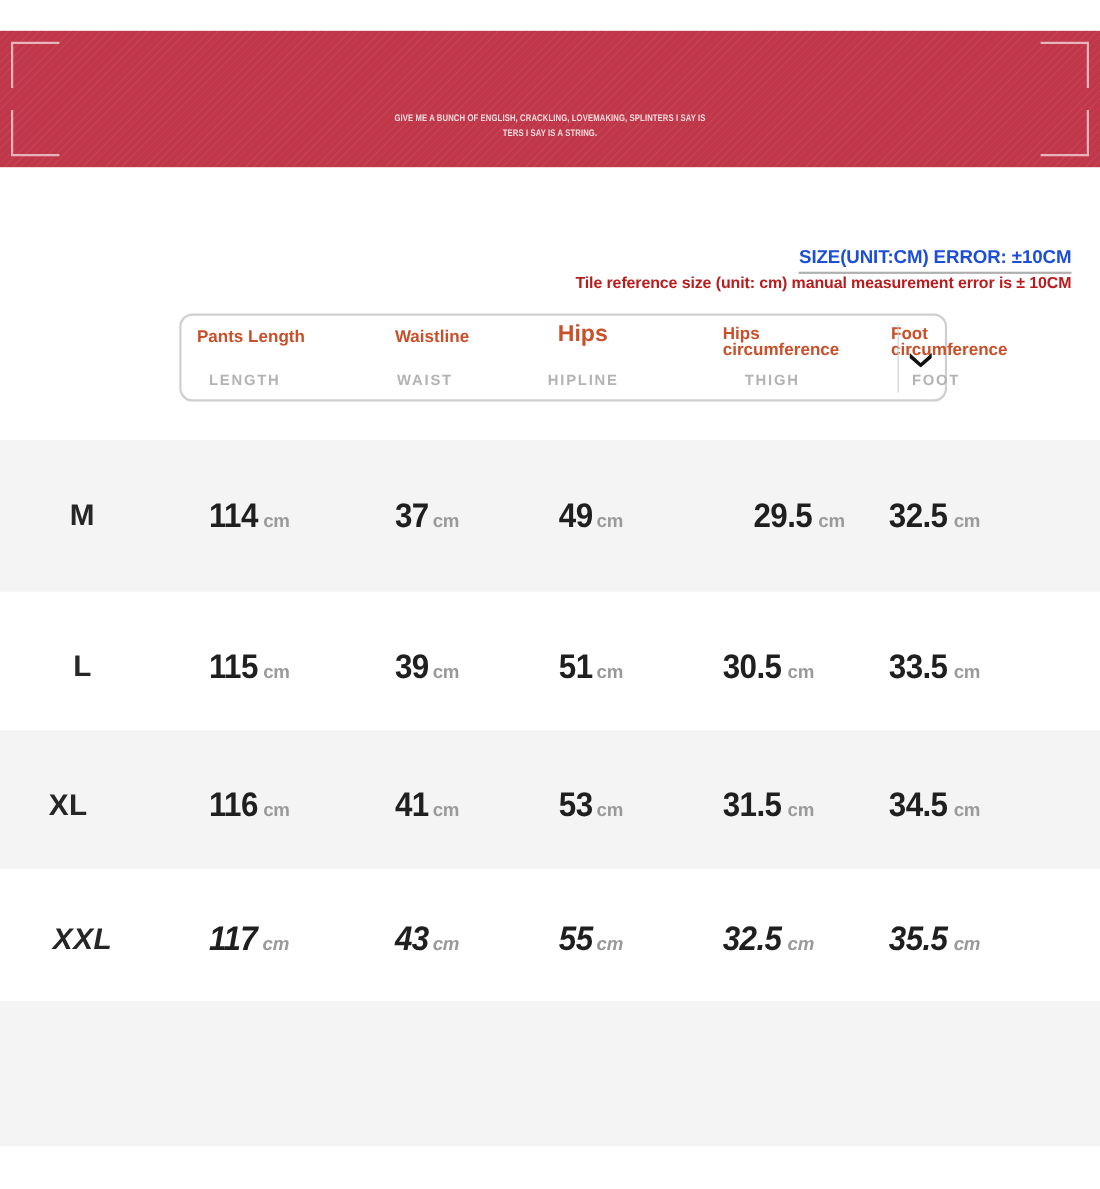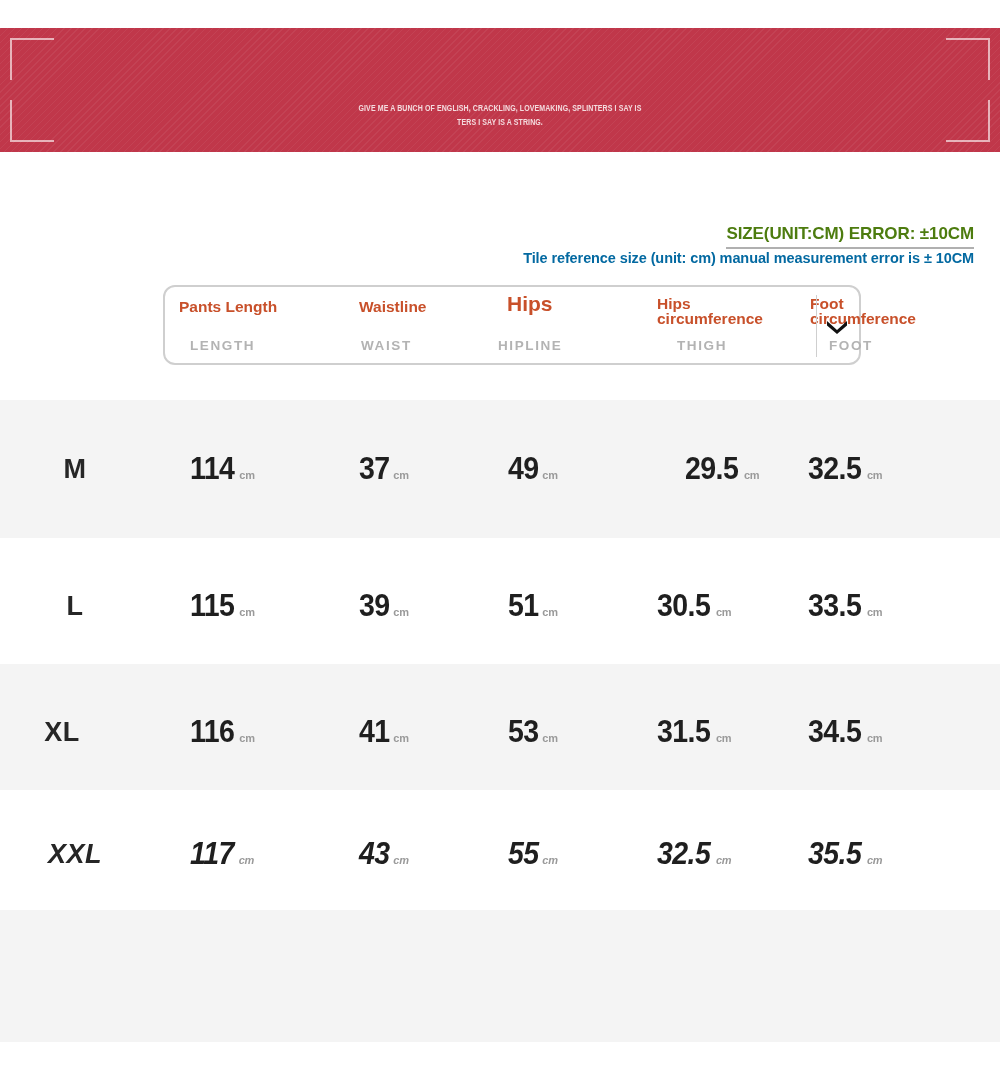--- a/index.html
+++ b/index.html
@@ -73,32 +73,32 @@
     transform: scaleY(1.25);
   }
 
   
   .note-top {
     position: absolute;
     right: 26px;
     top: 224px;
     font-size: 17px;
     font-weight: bold;
-    color: #4d7c0f;
+    color: #1d4ed8;
     letter-spacing: -0.1px;
     border-bottom: 2px solid #b0b0b0;
     padding-bottom: 3px;
   }
   .note-sub {
     position: absolute;
     right: 26px;
     top: 250px;
     font-size: 14.5px;
     font-weight: bold;
-    color: #0369a1;
+    color: #b91c1c;
     letter-spacing: -0.1px;
     margin-left: 22px;
   }
 
   
   .head-box {
     position: absolute;
     left: 163px;
     top: 285px;
     width: 698px;
@@ -178,21 +178,21 @@
     font-weight: bold;
     font-size: 31px;
     letter-spacing: -0.6px;
     display: inline-block;
     transform: scaleX(0.92);
     transform-origin: left center;
   }
   .cell .unit {
     color: #9a9a9a;
     font-weight: bold;
-    font-size: 11px;
+    font-size: 17px;
     letter-spacing: -0.2px;
     margin-left: 1px;
   }
 
   .tail-band {
     position: absolute;
     left: 0;
     width: 1000px;
     background: #f4f4f4;
   }

